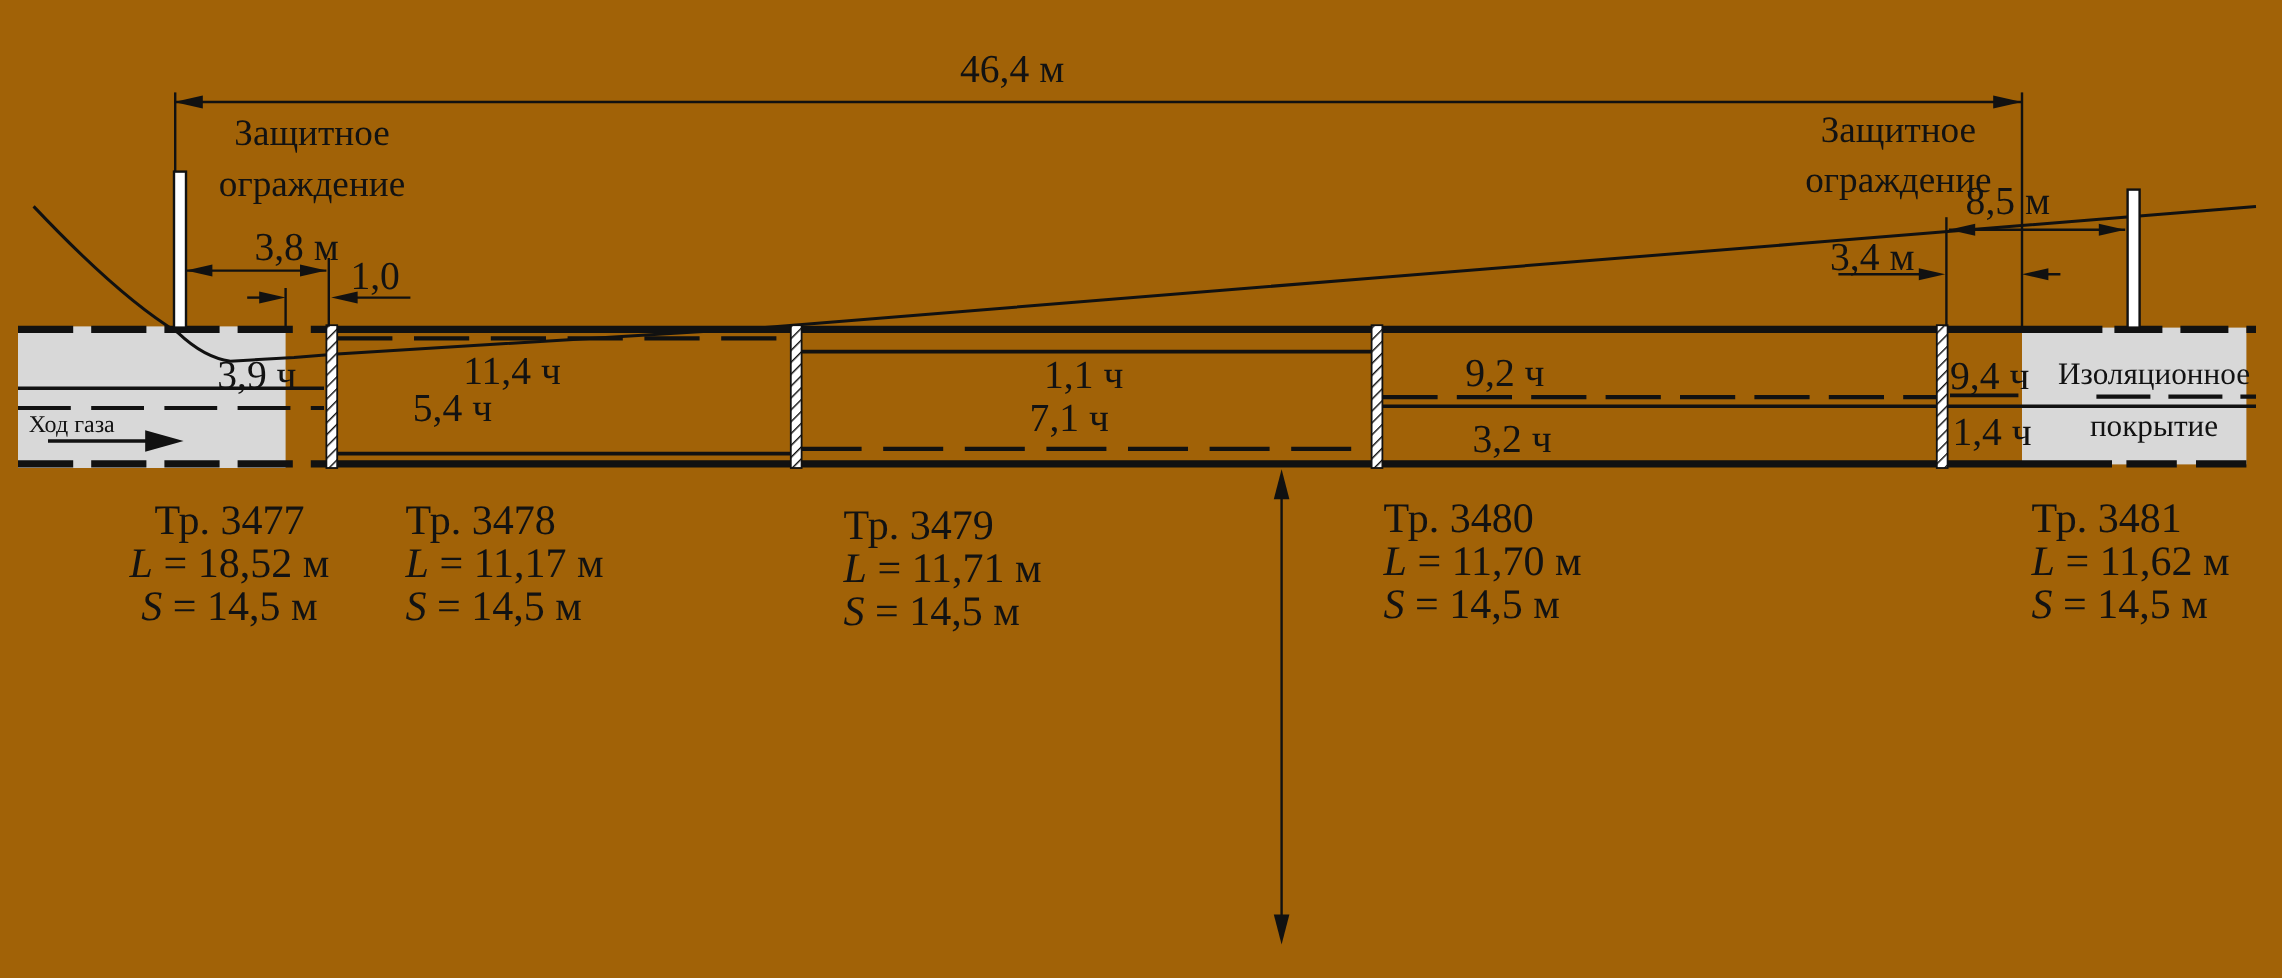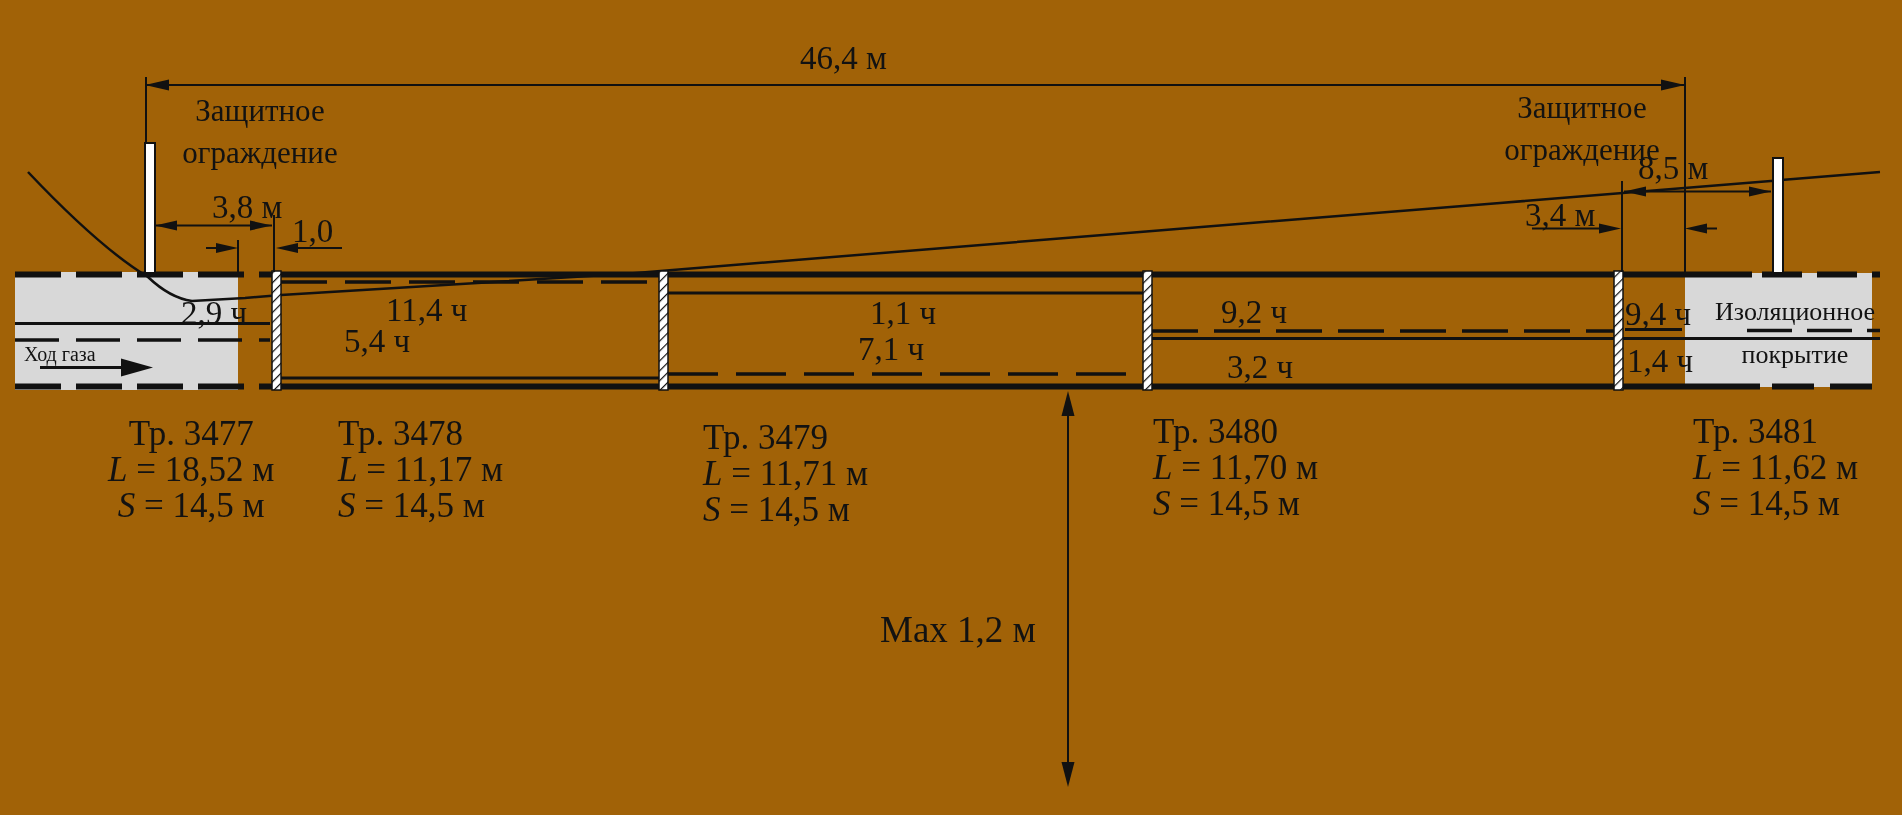--- a/index.html
+++ b/index.html
@@ -150,21 +150,21 @@
   </div>
 
   <div class="txt dim" style="left:188px;top:189px;margin-left:24px;">3,8 м</div>
 
   <div class="txt dim" style="left:292px;top:213px;">1,0</div>
 
   <div class="txt dim" style="left:1638px;top:150px;">8,5 м</div>
 
   <div class="txt dim" style="left:1525px;top:197px;">3,4 м</div>
 
-  <div class="txt hour" style="left:181px;top:295px;">2,9 ч</div>
+  <div class="txt hour" style="left:181px;top:295px;">3,9 ч</div>
   <div class="txt hour" style="left:386px;top:292px;">11,4 ч</div>
   <div class="txt hour" style="left:344px;top:323px;">5,4 ч</div>
   <div class="txt hour" style="left:870px;top:295px;">1,1 ч</div>
   <div class="txt hour" style="left:830px;top:331px;margin-left:28px;">7,1 ч</div>
   <div class="txt hour" style="left:1221px;top:294px;">9,2 ч</div>
   <div class="txt hour" style="left:1227px;top:349px;">3,2 ч</div>
   <div class="txt hour" style="left:1625px;top:296px;">9,4 ч</div>
   <div class="txt hour" style="left:1627px;top:343px;">1,4 ч</div>
 
   <div class="txt gas" style="left:24px;top:343px;">Ход газа</div>
@@ -195,15 +195,14 @@
     <div class="ls"><i>L</i><span> = 11,70 м</span></div>
     <div class="ls"><i>S</i><span> = 14,5 м</span></div>
   </div>
 
   <div class="txt pipelabel" style="left:1693px;top:414px;">
     <div>Тр. 3481</div>
     <div class="ls"><i>L</i><span> = 11,62 м</span></div>
     <div class="ls"><i>S</i><span> = 14,5 м</span></div>
   </div>
 
-  <div class="txt maxlbl" style="left:880px;top:610px;">Max 1,2 м</div>
 
 </div>
 
 </body></html>

